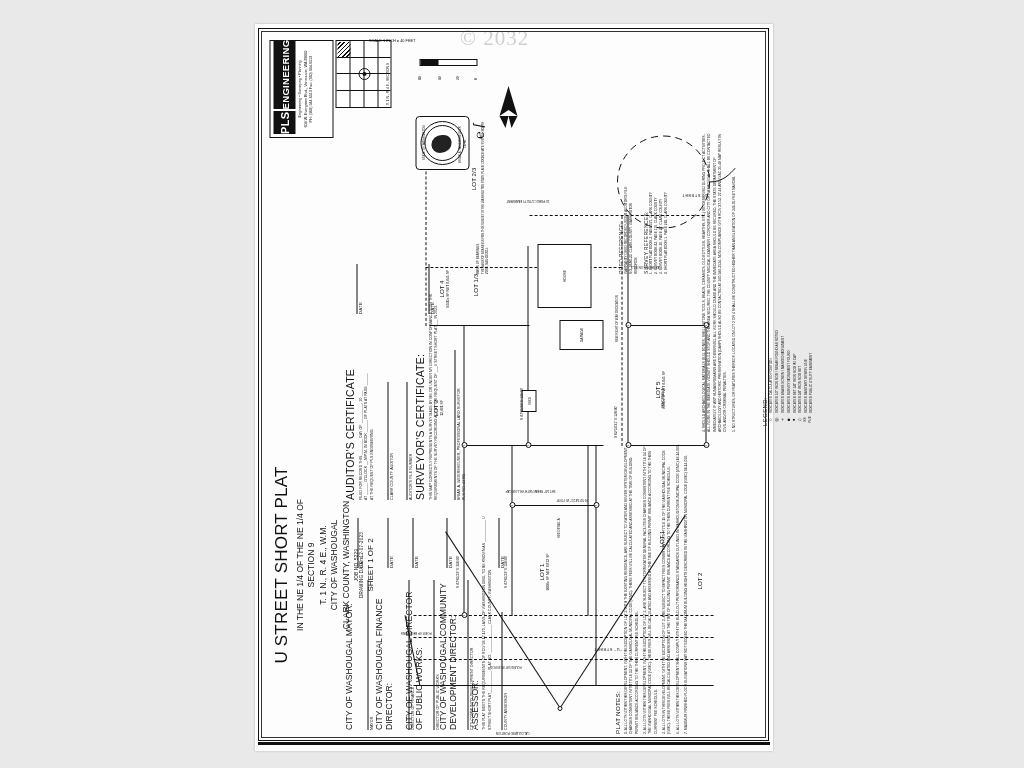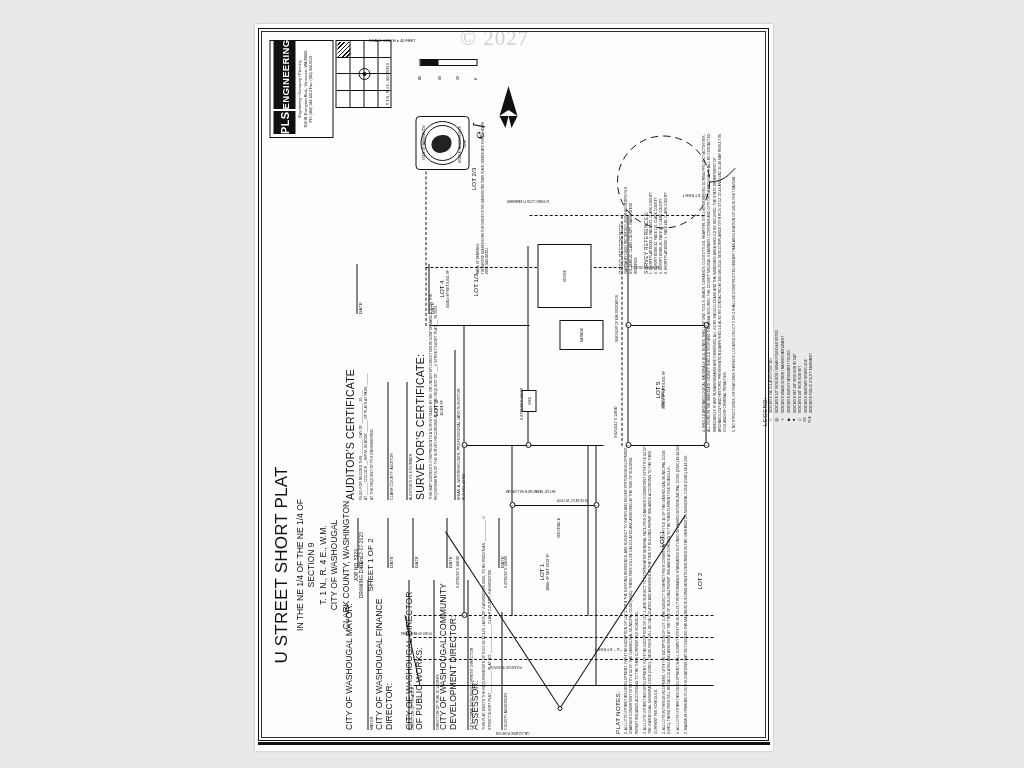--- a/index.html
+++ b/index.html
@@ -133,21 +133,21 @@
   #notes2{position:absolute;left:312px;top:440px;width:300px;}
   #refs{position:absolute;left:470px;top:352px;width:215px;}
   .refhdr{font-size:5px;letter-spacing:.3px;margin-top:4px;}
   .refline{font-size:3.3px;line-height:1.5;}
 </style>
 </head>
 <body>
 
 <div id="page">
 
-  <div id="watermark">© 2027</div>
+  <div id="watermark">© 2032</div>
 
   <div id="sheet-border"></div>
   <div id="sheet-border2"></div>
   <div id="bottom-rule"></div>
 
   <div id="rot">
 
     <div id="titleblock">
       <div id="maintitle" class="ttl">U STREET SHORT PLAT</div>
       <div id="subtitle">IN THE NE 1/4 OF THE NE 1/4 OF</div>

